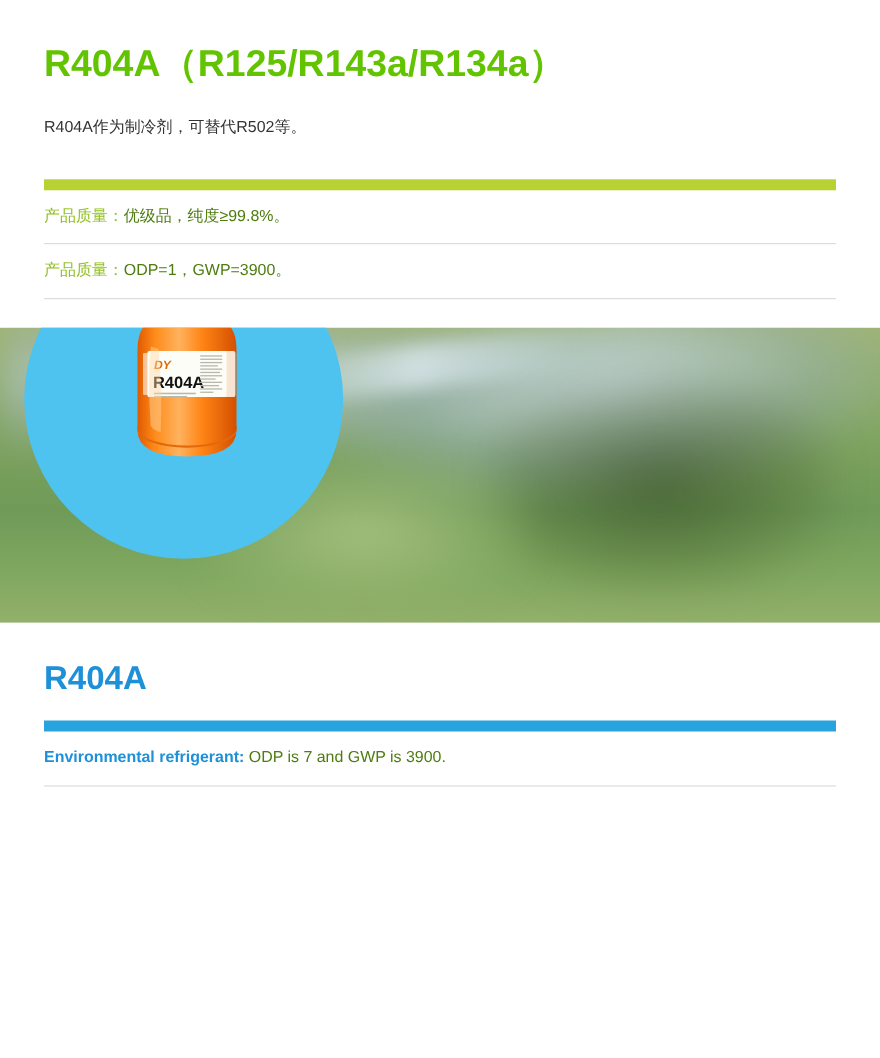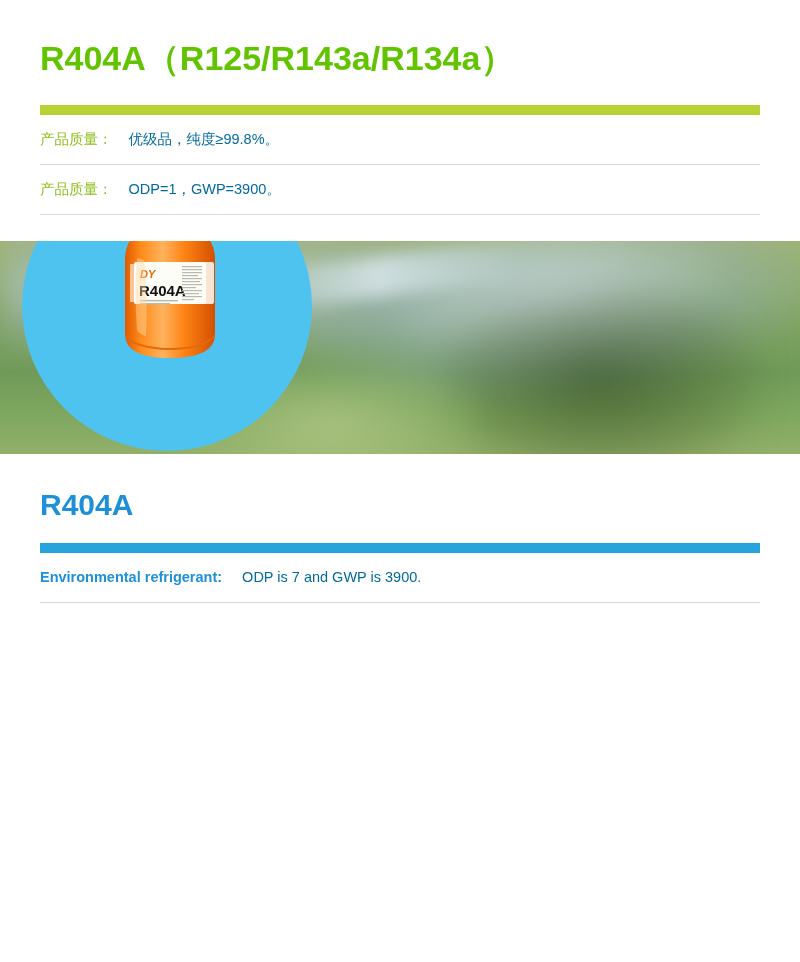--- a/index.html
+++ b/index.html
@@ -44,29 +44,28 @@
   .row {
     border-bottom: 1px solid #d9d9d9;
     padding: 14px 0 13px 0;
     font-size: 14.5px;
     line-height: 1.5;
   }
   .label-cn {
     color: #8fbf1f;
   }
   .value {
-    color: #0369a1;
-    margin-left: 16px;
+    color: #4d7c0f;
   }
 
   
   .image-band {
     position: relative;
     width: 800px;
-    height: 213px;
+    height: 268px;
     margin-top: 26px;
     overflow: hidden;
     background: linear-gradient(to bottom,
         #9fb46a 0%,
         #8fae66 18%,
         #7da25e 40%,
         #6f9a58 62%,
         #7fa75f 82%,
         #92b069 100%);
   }
@@ -153,20 +152,21 @@
     font-weight: bold;
   }
 </style>
 </head>
 <body>
 
 <div class="section-cn">
 
   <h1 class="title-cn">R404A（R125/R143a/R134a）</h1>
 
+  <p class="desc-cn">R404A作为制冷剂，可替代R502等。</p>
 
   <div class="bar-green"></div>
 
   <div class="row">
     <span class="label-cn">产品质量：</span><span class="value">优级品，纯度≥99.8%。</span>
   </div>
 
   <div class="row">
     <span class="label-cn">产品质量：</span><span class="value">ODP=1，GWP=3900。</span>
   </div>

